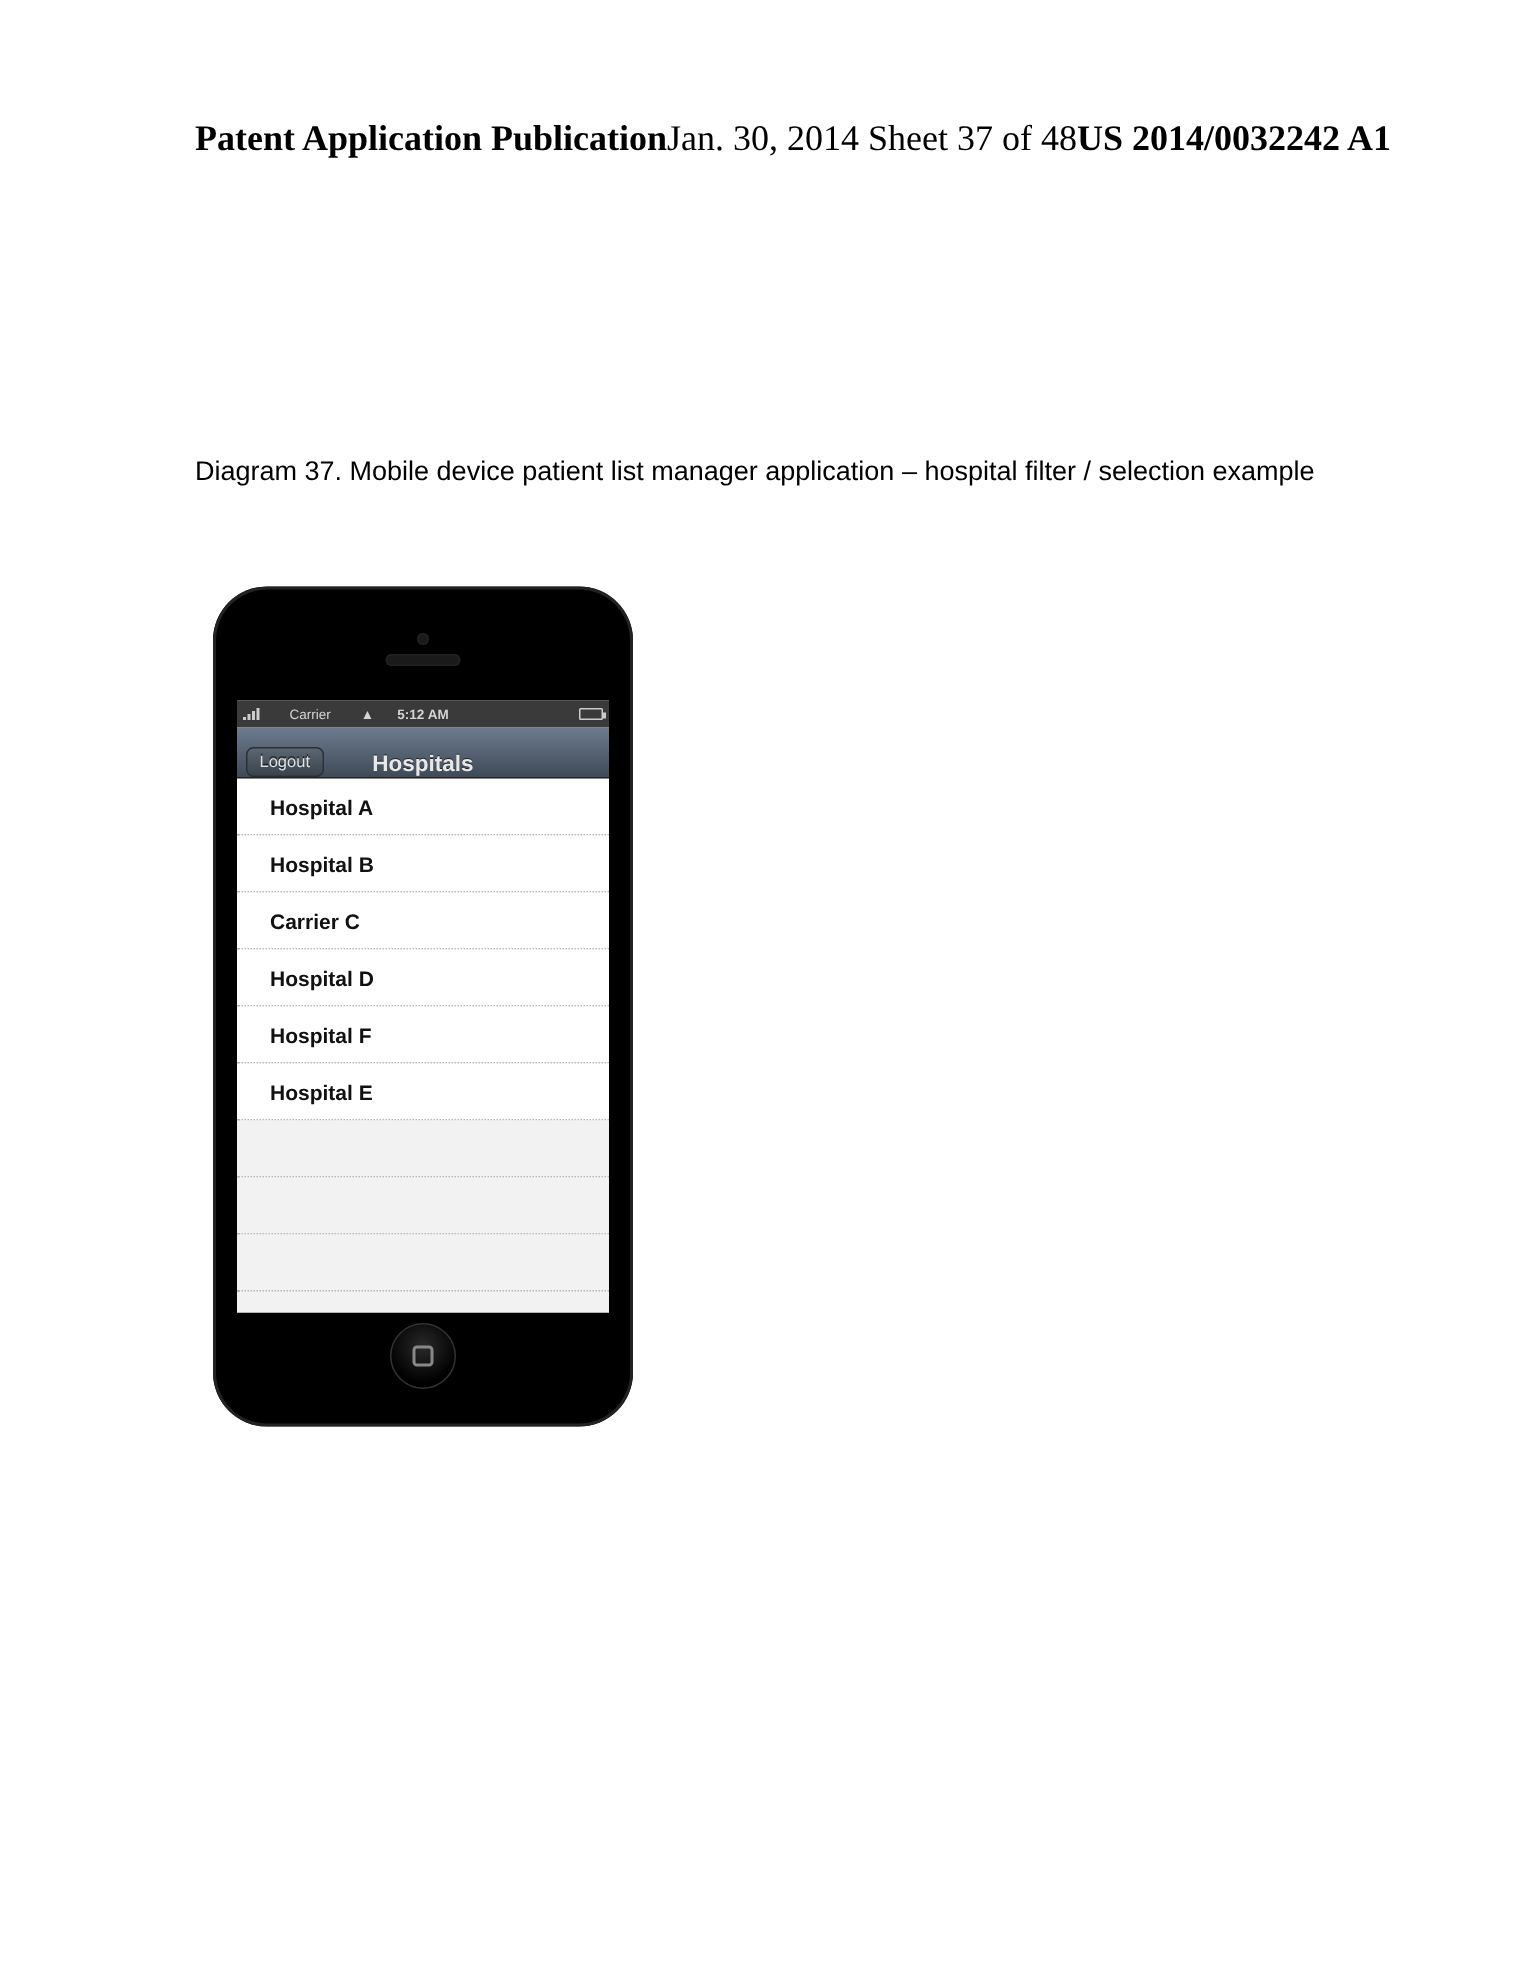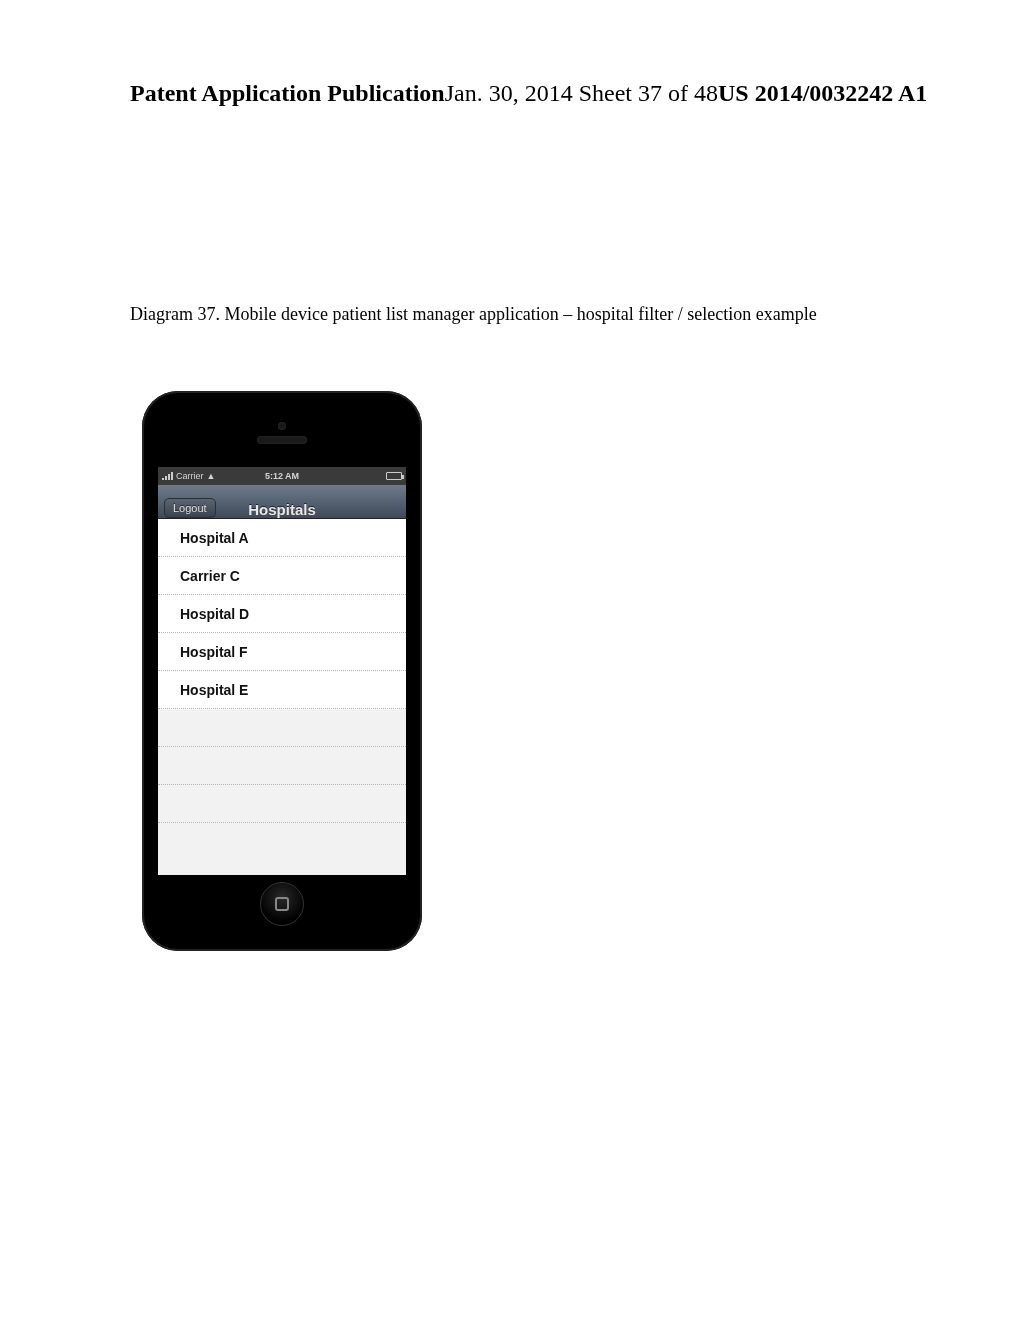--- a/index.html
+++ b/index.html
@@ -20,21 +20,21 @@
     font-size: 24px;
     margin-bottom: 190px;
     white-space: nowrap;
   }
   .header-left { font-weight: bold; }
   .caption {
     font-size: 18px;
     line-height: 1.9;
     margin-bottom: 60px;
     max-width: 760px;
-    font-family: Liberation Serif, serif;
+    font-family: Liberation Sans, sans-serif;
   }
 
   
   .phone {
     width: 280px;
     height: 560px;
     margin-left: 12px;
     background: #000;
     border-radius: 36px;
     padding: 10px;
@@ -76,21 +76,21 @@
   .status-bar {
     height: 18px;
     background: #3a3a3a;
     color: #d4d4d4;
     font-size: 9px;
     display: flex;
     align-items: center;
     padding: 0 4px;
     position: relative;
   }
-  .status-left { display:flex; align-items:center; gap:3px; }
+  .status-left { display:flex; align-items:center; gap:20px; }
   .signal-bars { display:flex; align-items:flex-end; gap:1px; height:8px;}
   .signal-bars span { width:2px; background:#ccc; }
   .signal-bars span:nth-child(1){height:2px;}
   .signal-bars span:nth-child(2){height:4px;}
   .signal-bars span:nth-child(3){height:6px;}
   .signal-bars span:nth-child(4){height:8px;}
   .wifi { font-size:9px; }
   .status-time {
     position:absolute; left:0; right:0; text-align:center; font-weight:bold;
   }
@@ -197,20 +197,23 @@
         <div class="nav-bar">
           <button class="nav-btn">Logout</button>
           <div class="nav-title">Hospitals</div>
         </div>
 
         <div class="list">
           <div class="row">
               <span>Hospital A</span>
             </div>
           <div class="row">
+              <span>Hospital B</span>
+            </div>
+          <div class="row">
               <span>Carrier C</span>
             </div>
           <div class="row">
               <span>Hospital D</span>
             </div>
           <div class="row">
               <span>Hospital F</span>
             </div>
           <div class="row">
               <span>Hospital E</span>

